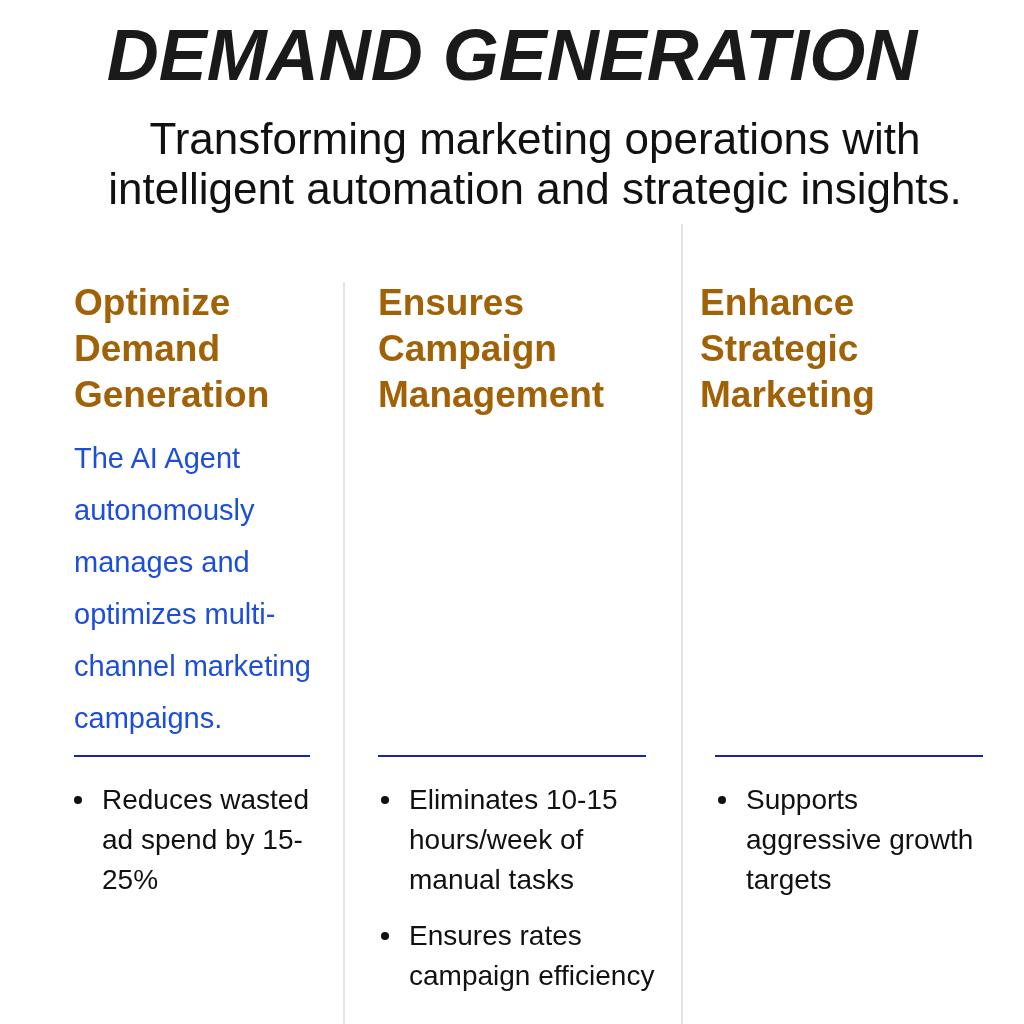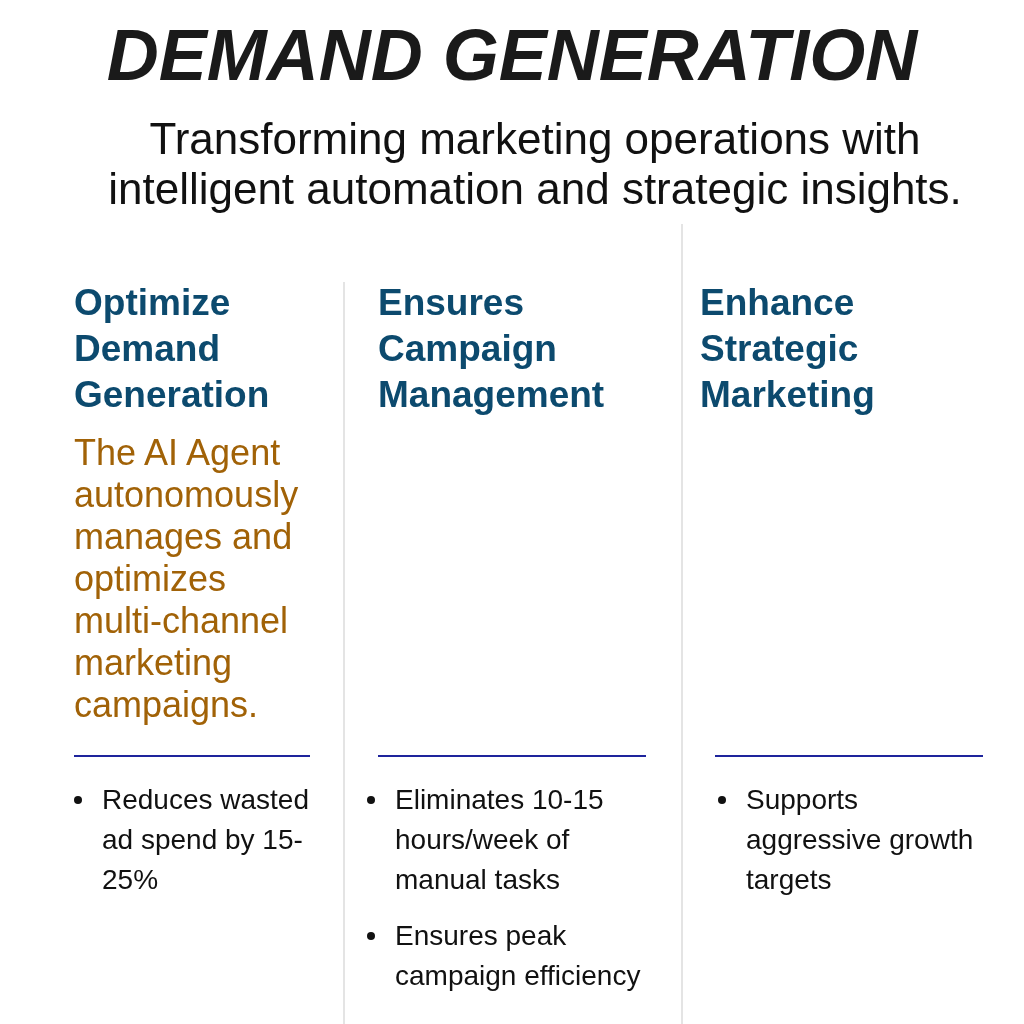--- a/index.html
+++ b/index.html
@@ -1,22 +1,22 @@
 <!DOCTYPE html>
 <html><head>
 <meta charset="utf-8">
 <style>
   html, body { margin:0; padding:0; background:#ffffff; }
   body { width:1024px; height:1024px; overflow:hidden; position:relative; font-family:"Liberation Sans", sans-serif; color:#111; }
   .title { position:absolute; left:0; width:1024px; top:14px; text-align:center; font-size:72px; font-weight:bold; color:#1a1a1a; letter-spacing:0px; margin:0;font-style:italic; }
   .subtitle { position:absolute; left:100px; width:870px; top:114px; text-align:center; font-size:44px; line-height:50px; color:#111; margin:0; }
   .divider { position:absolute; width:2px; background:#e4e4e4; }
   .col { position:absolute; top:280px; }
-  .col h2 { margin:0; font-size:37px; line-height:46px; font-weight:bold; color:#0c4a6e; }
-  .col p { margin:14px 0 0 0; font-size:36px; line-height:42px; color:#a16207; }
+  .col h2 { margin:0; font-size:37px; line-height:46px; font-weight:bold; color:#a16207; }
+  .col p { margin:14px 0 0 0; font-size:29px; line-height:52px; color:#1d4ed8; }
   .rule { position:absolute; height:2px; background:#1e249c; }
   .bullets { position:absolute; margin:0; padding:0; list-style:none; font-size:28px; line-height:40px; color:#111; }
   .bullets li { position:relative; padding-left:28px; margin-bottom:16px; }
   .bullets li .dot { position:absolute; left:0; top:16px; width:8px; height:8px; border-radius:50%; background:#111; }
 </style>
 </head>
 <body>
 
 <h1 class="title">DEMAND GENERATION</h1>
 <p class="subtitle">Transforming marketing operations with intelligent automation and strategic insights.</p>
@@ -30,23 +30,23 @@
 </div>
 <div class="rule" style="left:74px; top:755px; width:236px;"></div>
 <ul class="bullets" style="left:74px; top:780px; width:260px;">
   <li><span class="dot"></span><span>Reduces wasted ad spend by 15-25%</span></li>
 </ul>
 
 <div class="col" style="left:378px; width:280px;">
   <h2>Ensures Campaign Management</h2>
 </div>
 <div class="rule" style="left:378px; top:755px; width:268px;"></div>
-<ul class="bullets" style="left:367px; top:780px; width:275px;">
+<ul class="bullets" style="left:381px; top:780px; width:275px;">
   <li><span class="dot"></span><span>Eliminates 10-15 hours/week of manual tasks</span></li>
-  <li><span class="dot"></span><span>Ensures peak campaign efficiency</span></li>
+  <li><span class="dot"></span><span>Ensures rates campaign efficiency</span></li>
 </ul>
 
 <div class="col" style="left:700px; width:280px;">
   <h2>Enhance Strategic Marketing</h2>
 </div>
 <div class="rule" style="left:715px; top:755px; width:268px;"></div>
 <ul class="bullets" style="left:718px; top:780px; width:270px;">
   <li><span class="dot"></span><span>Supports aggressive growth targets</span></li>
 </ul>
 

